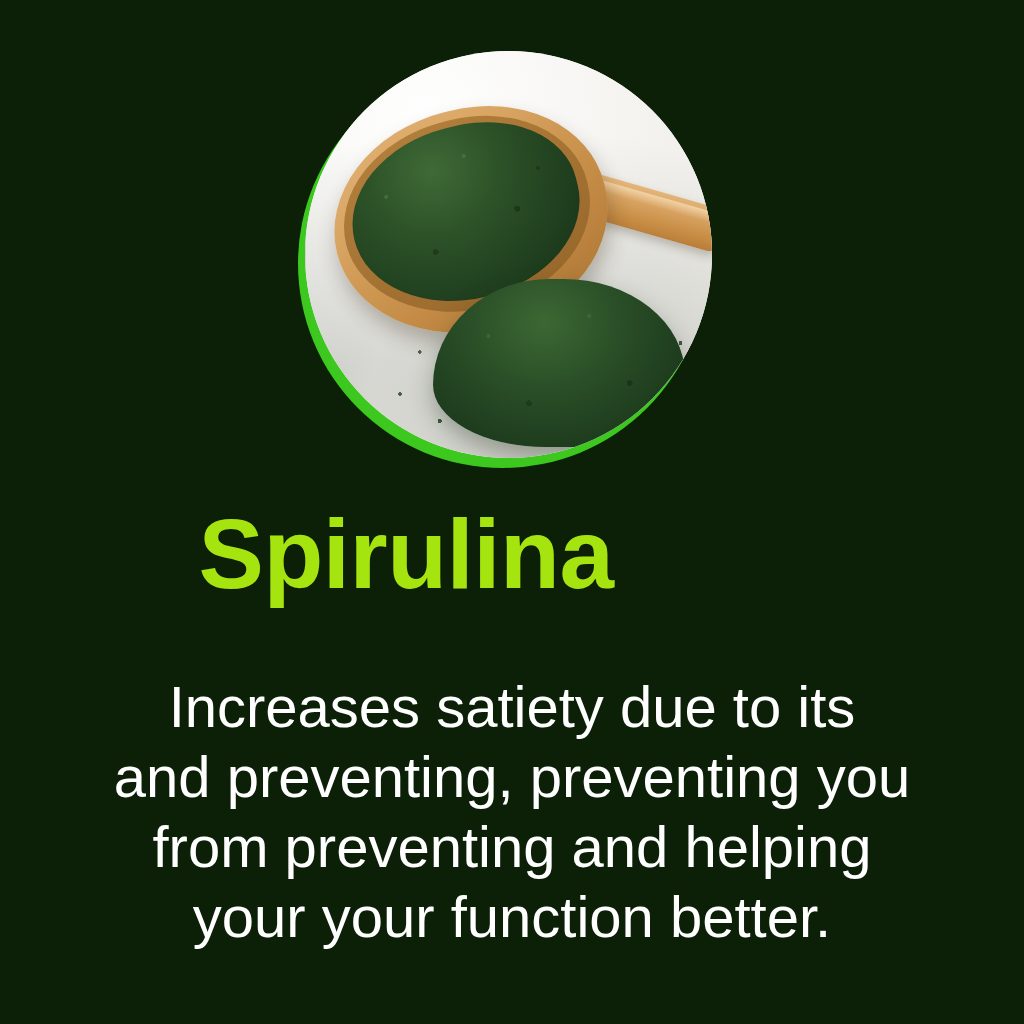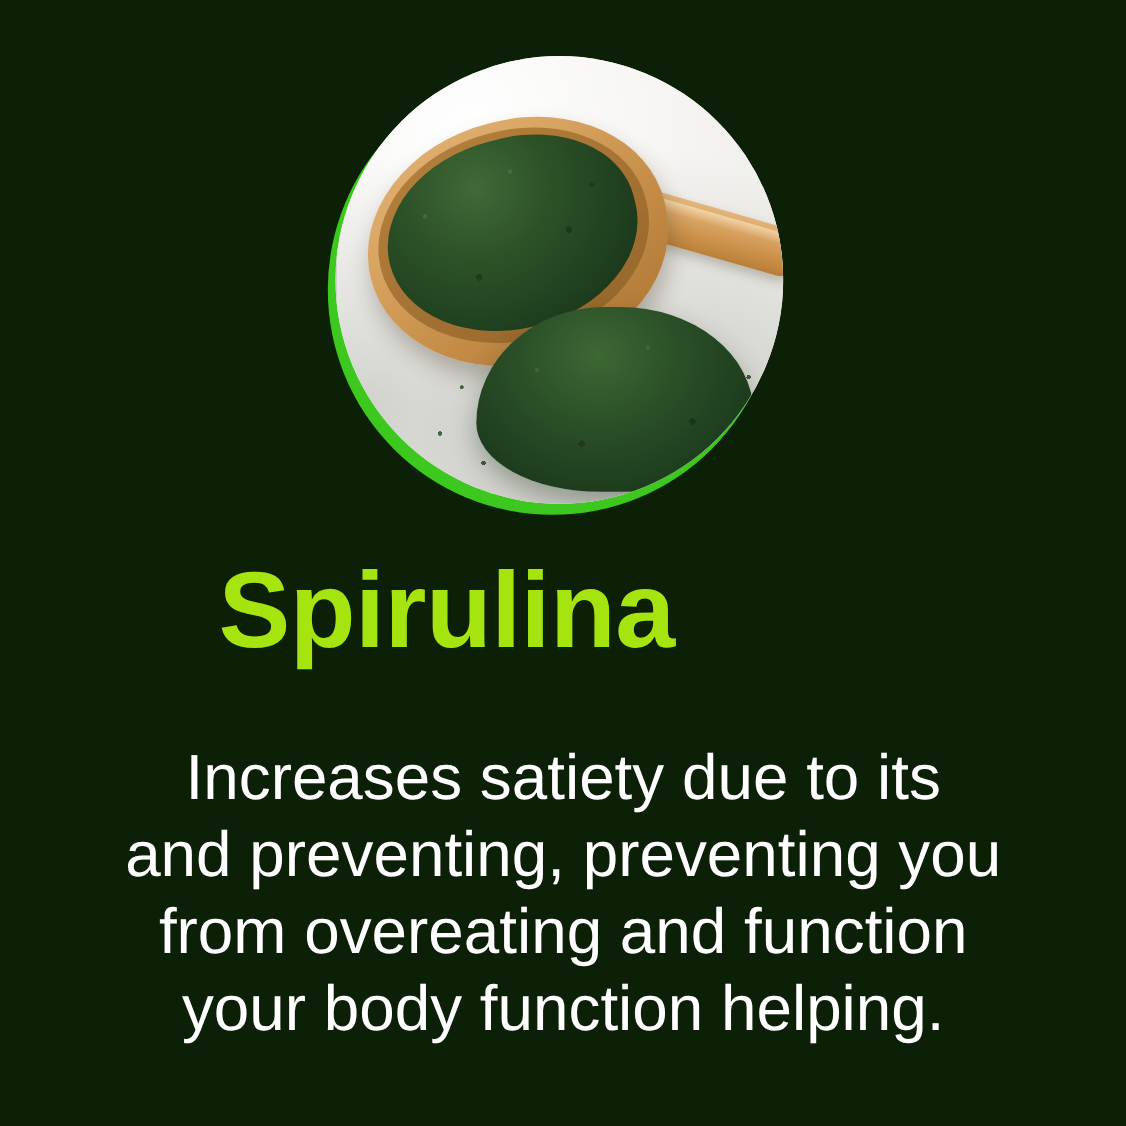--- a/index.html
+++ b/index.html
@@ -235,17 +235,17 @@
 
       <div class="powder-pile"></div>
     </div>
   </div>
 
   <div id="title" style="color: rgb(166, 228, 15);">Spirulina</div>
 
   <div id="body-copy" style="color: rgb(255, 255, 255);">
     <span class="ln">Increases satiety due to its</span>
     <span class="ln">and preventing, preventing you</span>
-    <span class="ln">from overeating and function</span>
-    <span class="ln">your body function helping.</span>
+    <span class="ln">from preventing and helping</span>
+    <span class="ln">your your function better.</span>
   </div>
 
 </div>
 
 </body></html>

